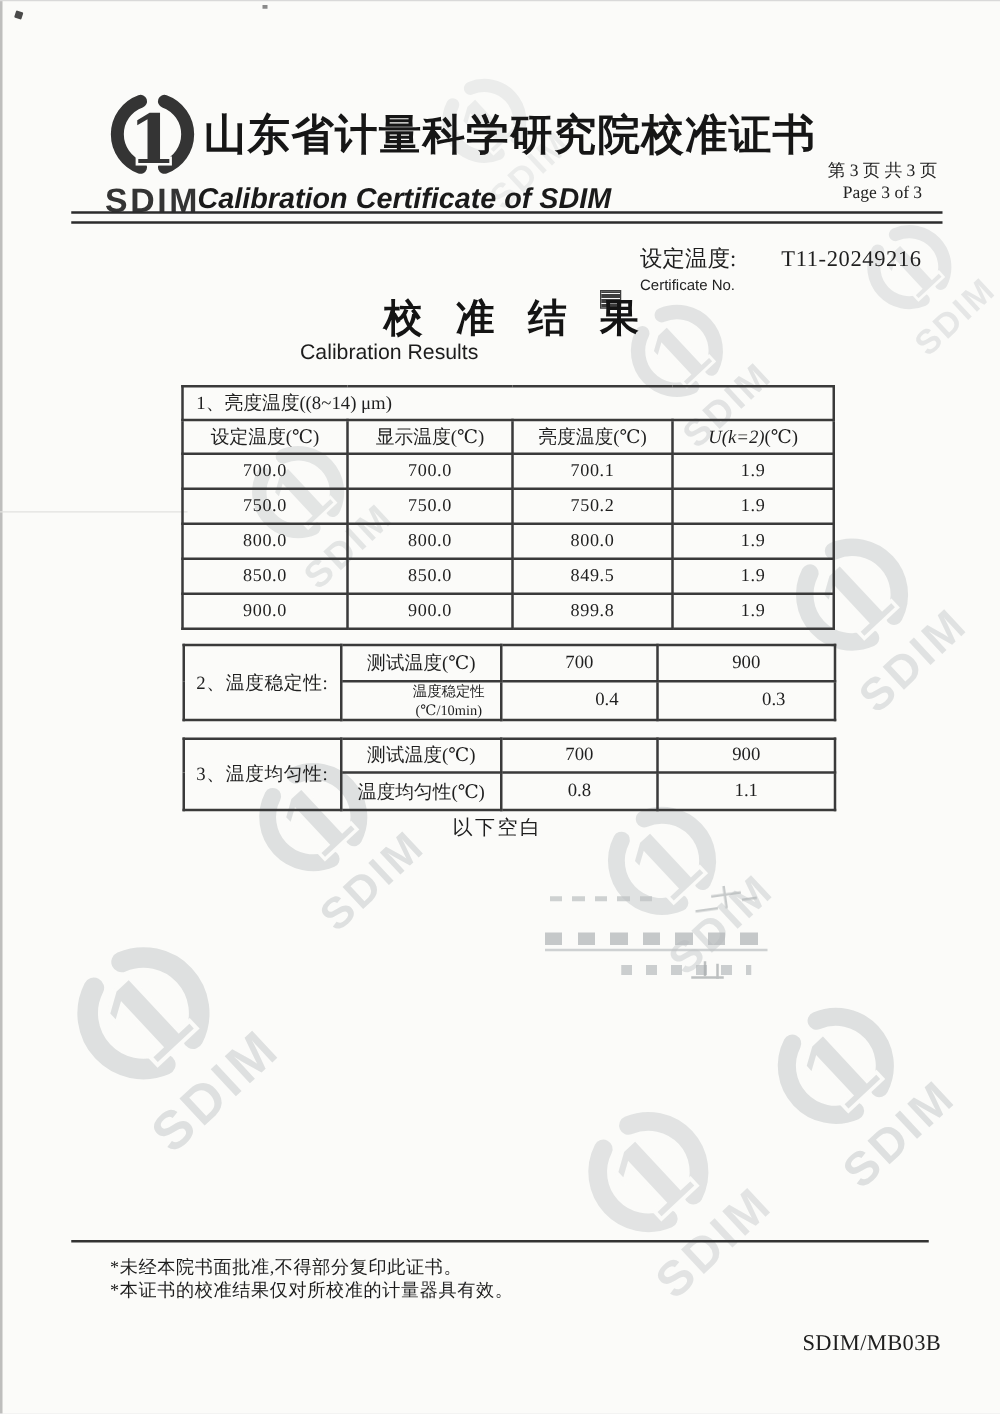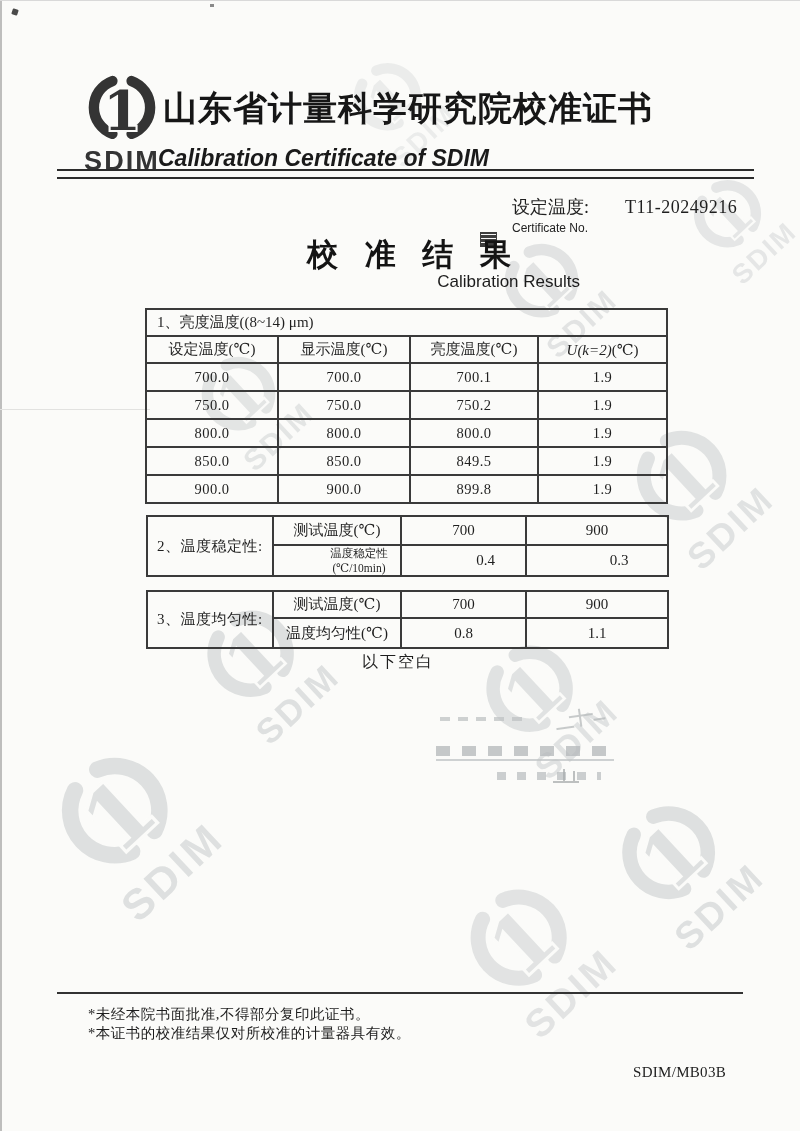--- a/index.html
+++ b/index.html
@@ -36,21 +36,21 @@
   .certno .val{margin-left:36px;letter-spacing:.5px;}
   .certno .en{font-family:"Liberation Sans","DejaVu Sans",sans-serif;
     font-size:12px;line-height:15px;margin-top:3px;color:#222;}
   .speck-grid{left:481px;top:233px;width:15px;height:13px;
     background:repeating-linear-gradient(0deg,#3d3d3d 0 3px,#f6f6f6 3px 4px);
     outline:1px solid #3d3d3d;}
   
   .heading-zh{left:240px;top:237px;width:340px;text-align:center;
     font-family:"Liberation Sans","DejaVu Sans",sans-serif;font-weight:700;
     font-size:31px;line-height:36px;word-spacing:14px;letter-spacing:2px;color:#141414;}
-  .heading-en{left:240px;top:272px;width:340px;text-align:right;
+  .heading-en{left:240px;top:272px;width:340px;text-align:left;
     font-family:"Liberation Sans","DejaVu Sans",sans-serif;
     font-size:17px;line-height:20px;color:#1c1c1c;}
   
   table.tb{border-collapse:collapse;table-layout:fixed;background:transparent;}
   table.tb td,table.tb th{border:2px solid #3a3a3a;font-weight:normal;
     text-align:center;vertical-align:middle;padding:0;overflow:hidden;
     font-size:15px;color:#1f1f1f;}
   .t1{left:145px;top:308px;border-radius:19px;}
   .t1 table{width:521px;}
   .t1 .cap{text-align:left;padding-left:10px;height:25px;font-size:15px;}
@@ -86,22 +86,22 @@
     background:repeating-linear-gradient(90deg,#bcc0c1 0 9px,transparent 9px 20px);}
   .sm6{left:553px;top:769px;width:30px;height:15px;
     background:
       linear-gradient(#a9adae 0 0) 0 12px/26px 2px no-repeat,
       linear-gradient(#a9adae 0 0) 10px 0/2px 12px no-repeat,
       linear-gradient(#a9adae 0 0) 20px 2px/2px 12px no-repeat;}
   
   .footer-rule{left:57px;top:992px;width:686px;height:2px;background:#333;}
   .note{left:88px;font-size:14.5px;line-height:18px;letter-spacing:.5px;color:#1d1d1d;}
   .n1{top:1005px;} .n2{top:1024px;}
-  .form-code{left:633px;top:1064px;width:120px;text-align:left;
-    font-size:15px;letter-spacing:.3px;color:#1d1d1d;}
+  .form-code{left:633px;top:1064px;width:120px;text-align:right;
+    font-size:18px;letter-spacing:.3px;color:#1d1d1d;}
 </style>
 </head>
 <body>
 
 <div class="page">
 
   <svg style="position:absolute;width:0;height:0" aria-hidden="true">
     <defs>
       <g id="logoSym" fill="none" stroke="currentColor">
         <path d="M40.8 10.6 A27 27 0 0 0 40.8 61.4" stroke-width="10" stroke-linecap="round"></path>
@@ -169,20 +169,24 @@
       </svg>
     </div>
 
   <div class="abs logo">
     <svg width="104" height="104" viewBox="0 0 100 100">
         <use href="#logoSym"></use>
       </svg>
   </div>
   <div class="abs title-zh">山东省计量科学研究院校准证书</div>
   <div class="abs title-en">Calibration Certificate of SDIM</div>
+  <div class="abs page-info">
+    <div>第 3 页 共 3 页</div>
+    <div>Page 3 of 3</div>
+  </div>
   <div class="abs double-rule"></div>
 
   <div class="abs certno">
     <div class="row">
       <span>设定温度:</span><span class="val">T11-20249216</span>
     </div>
     <div class="en">Certificate No.</div>
   </div>
   <div class="abs speck-grid"></div>
 

